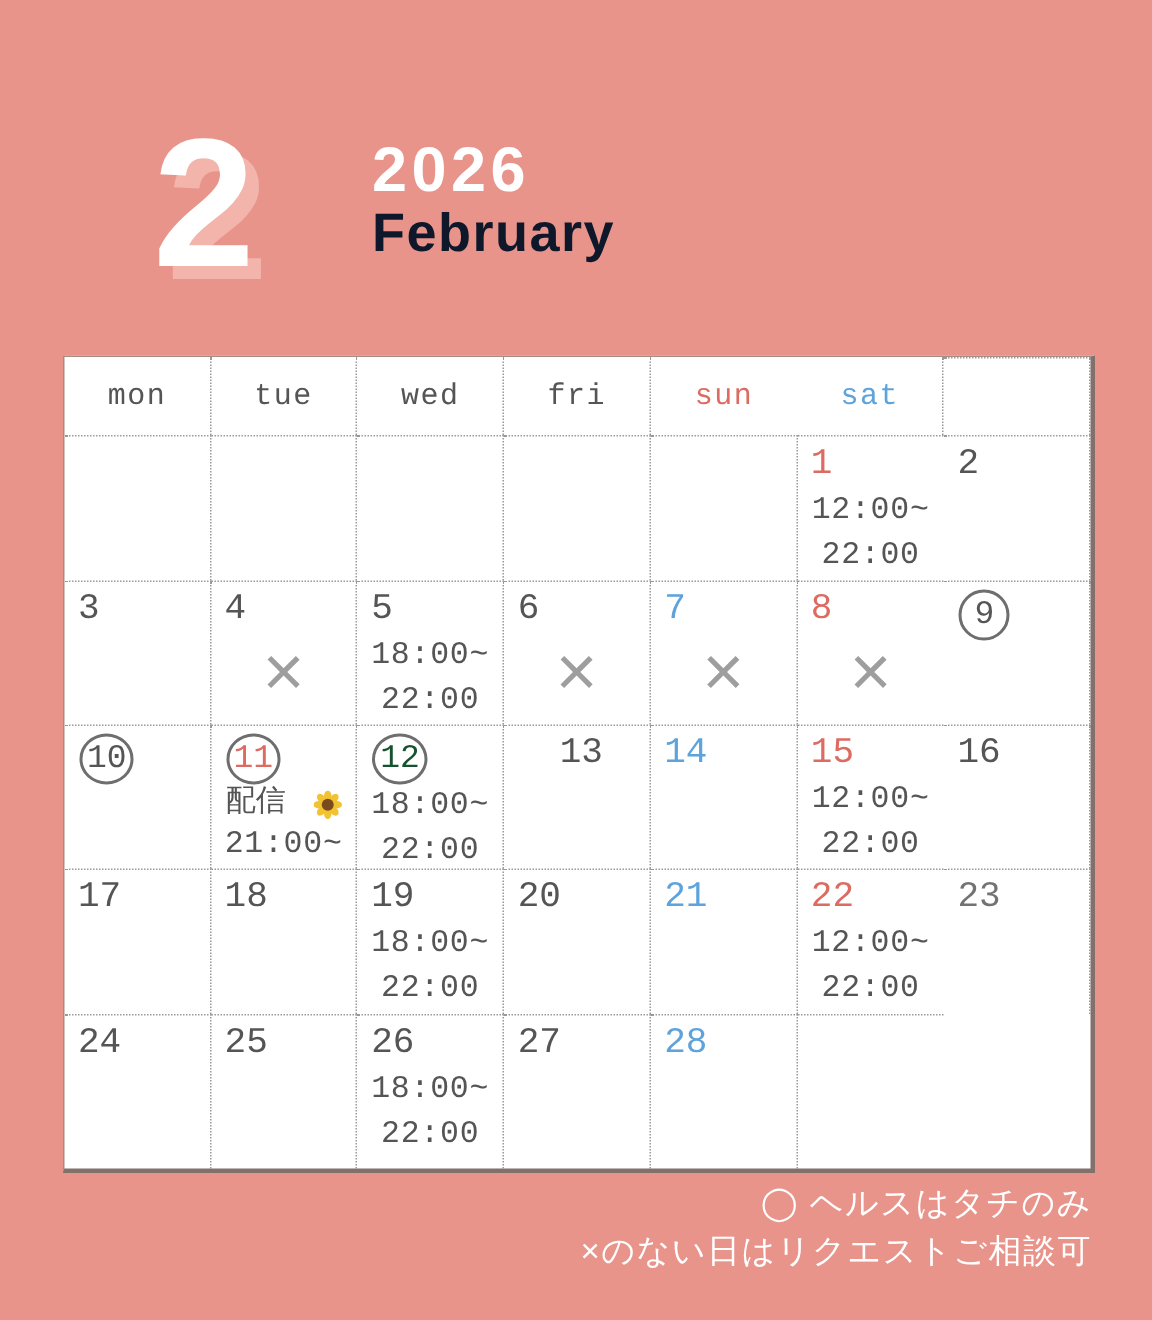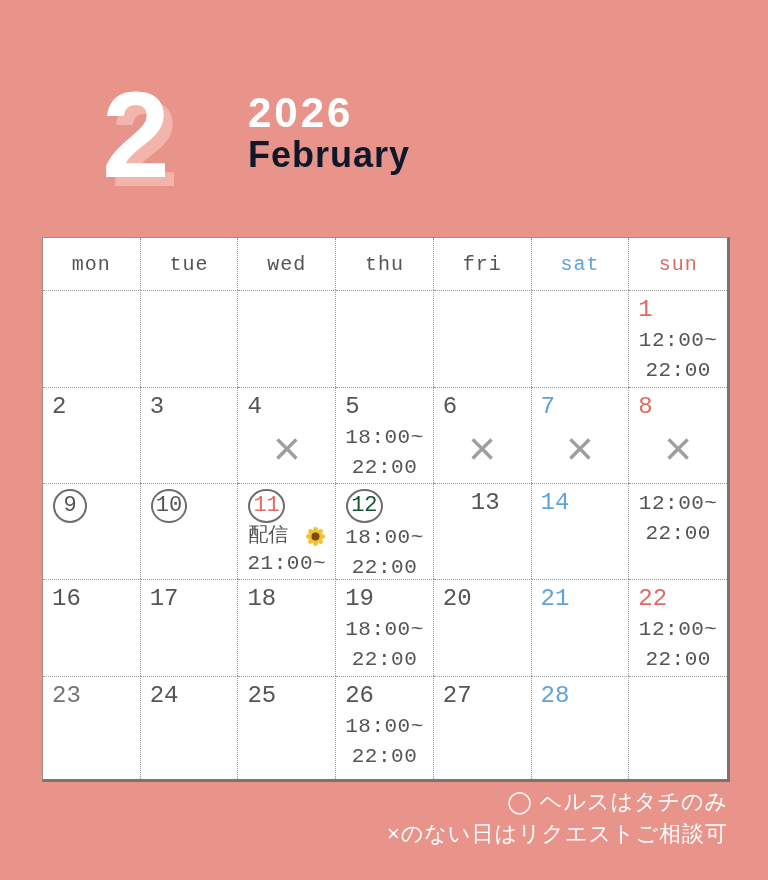--- a/index.html
+++ b/index.html
@@ -87,24 +87,23 @@
 <div class="page">
 
   <div class="month-num">2</div>
   <div class="year">2026</div>
   <div class="month-name">February</div>
 
   <div class="calendar">
       <div class="hcell bR">mon</div>
       <div class="hcell bR">tue</div>
       <div class="hcell bR">wed</div>
-      <div class="hcell bR">thu</div>
       <div class="hcell bR">fri</div>
+      <div class="hcell" style="color: rgb(220, 107, 98);">sun</div>
       <div class="hcell bR" style="color: rgb(95, 163, 220);">sat</div>
-      <div class="hcell" style="color: rgb(220, 107, 98);">sun</div>
       <div class="cell bR"></div>
       <div class="cell bR"></div>
       <div class="cell bR"></div>
       <div class="cell bR"></div>
       <div class="cell bR"></div>
       <div class="cell bR"></div>
       <div class="cell">
         <div class="numrow"><span class="num" style="color: rgb(220, 107, 98);">1</span></div>
         <div class="time">12:00~</div>
         <div class="time">22:00</div>
@@ -165,20 +164,21 @@
         <div class="time">18:00~</div>
         <div class="time">22:00</div>
       </div>
       <div class="cell bR">
         <div class="numrow"><span class="num" style="color: rgb(85, 85, 85); margin-left: 28px;">13</span></div>
       </div>
       <div class="cell bR">
         <div class="numrow"><span class="num" style="color: rgb(95, 163, 220);">14</span></div>
       </div>
       <div class="cell">
+        <div class="numrow"><span class="num" style="color: rgb(220, 107, 98);">15</span></div>
         <div class="time">12:00~</div>
         <div class="time">22:00</div>
       </div>
       <div class="cell bR">
         <div class="numrow"><span class="num" style="color: rgb(85, 85, 85);">16</span></div>
       </div>
       <div class="cell bR">
         <div class="numrow"><span class="num" style="color: rgb(85, 85, 85);">17</span></div>
       </div>
       <div class="cell bR">

